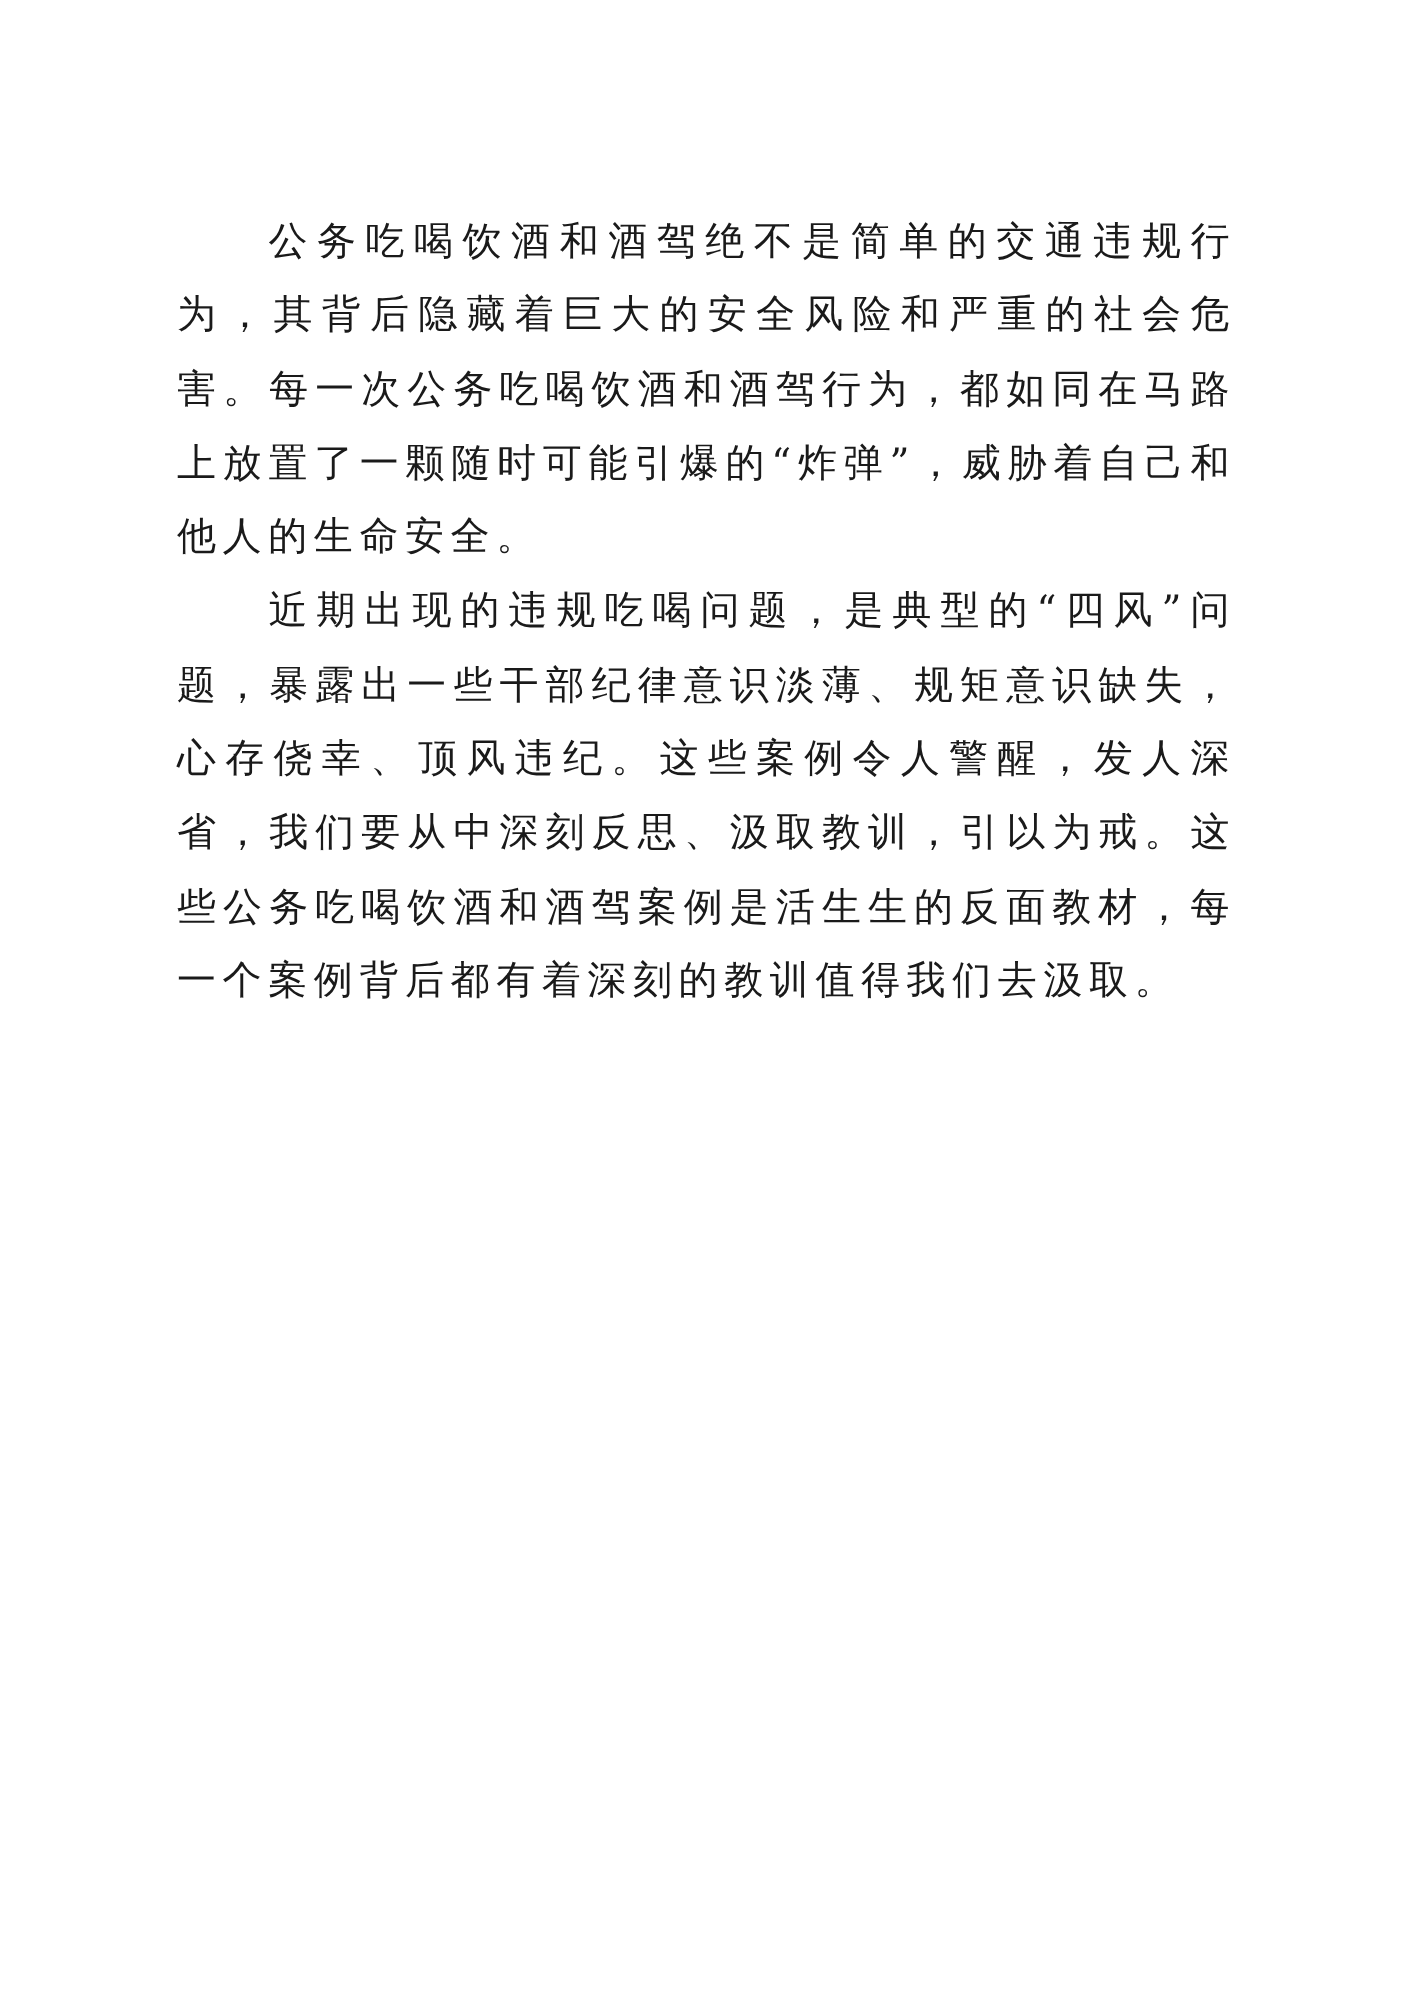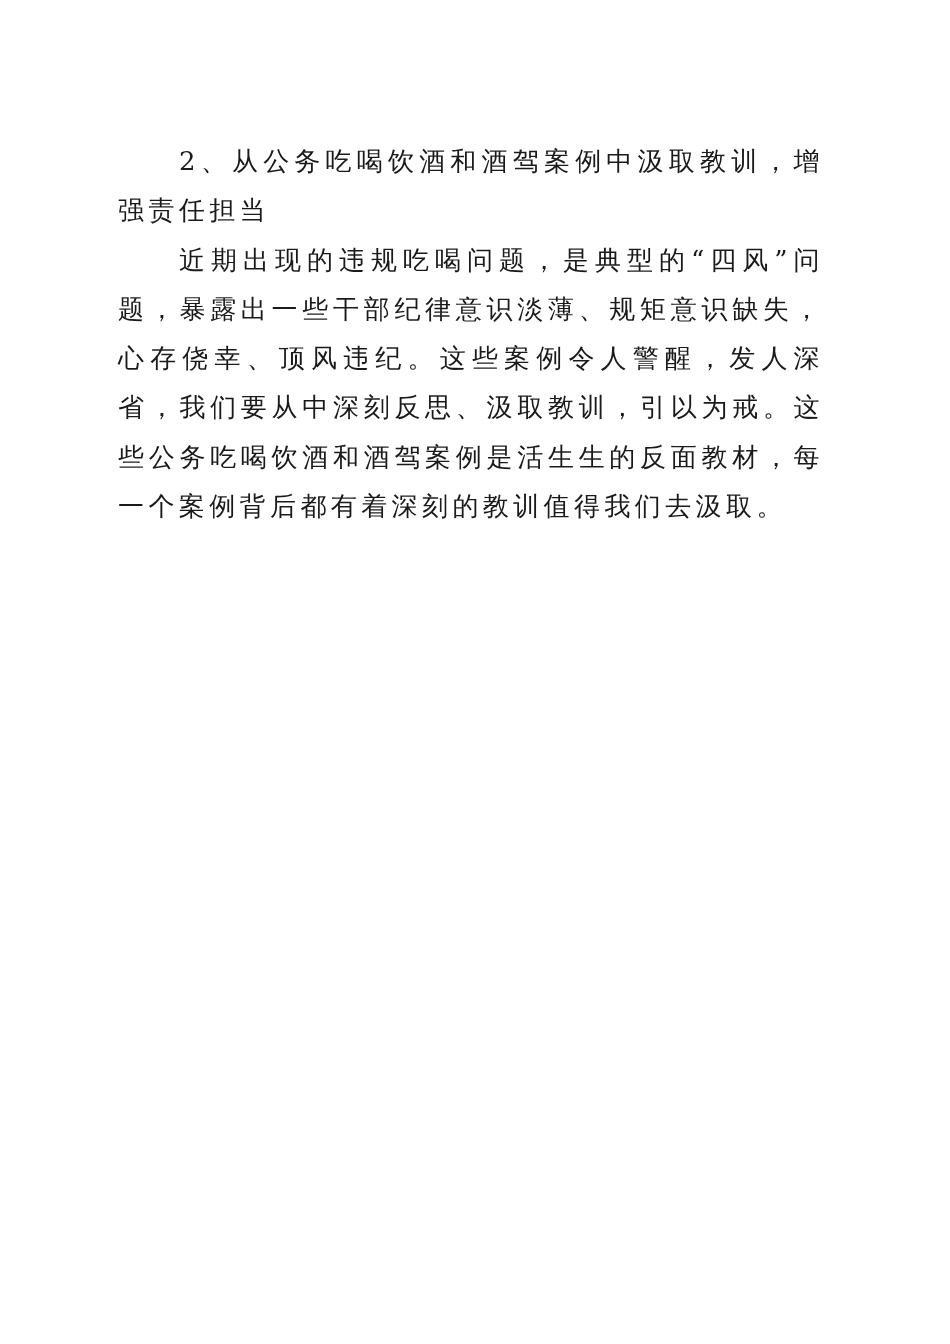--- a/index.html
+++ b/index.html
@@ -29,15 +29,15 @@
     text-indent: 61px;
     text-align: justify;
     text-justify: inter-character;
     word-break: break-all;
   }
 </style>
 </head>
 <body>
 
 <div class="page">
-  <p class="para">2、从公务吃喝饮酒和酒驾案例中汲取教训，增强责任担当</p>
+  <p class="para">公务吃喝饮酒和酒驾绝不是简单的交通违规行为，其背后隐藏着巨大的安全风险和严重的社会危害。每一次公务吃喝饮酒和酒驾行为，都如同在马路上放置了一颗随时可能引爆的“炸弹”，威胁着自己和他人的生命安全。</p>
   <p class="para">近期出现的违规吃喝问题，是典型的“四风”问题，暴露出一些干部纪律意识淡薄、规矩意识缺失，心存侥幸、顶风违纪。这些案例令人警醒，发人深省，我们要从中深刻反思、汲取教训，引以为戒。这些公务吃喝饮酒和酒驾案例是活生生的反面教材，每一个案例背后都有着深刻的教训值得我们去汲取。</p>
 </div>
 
 </body></html>

